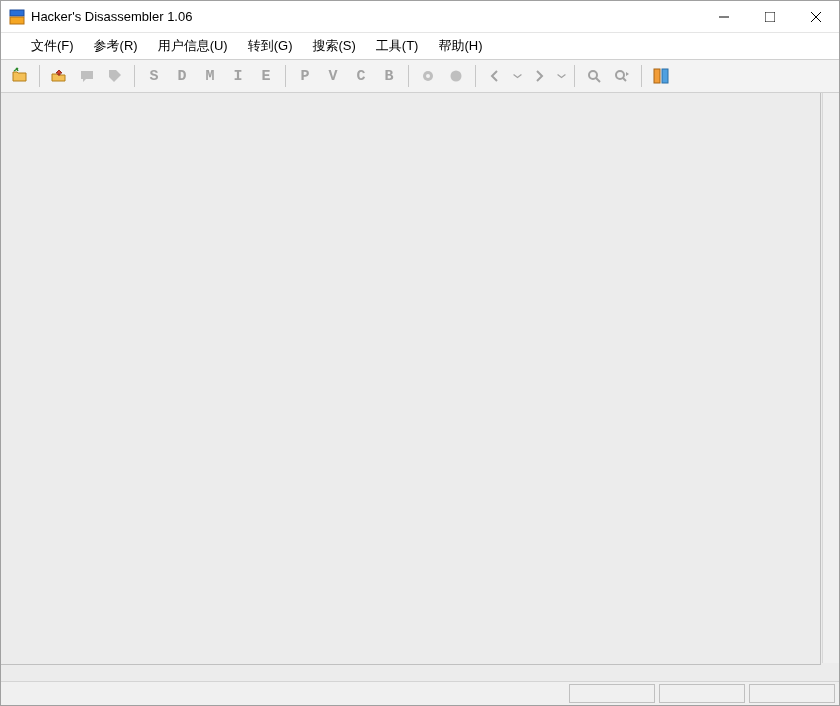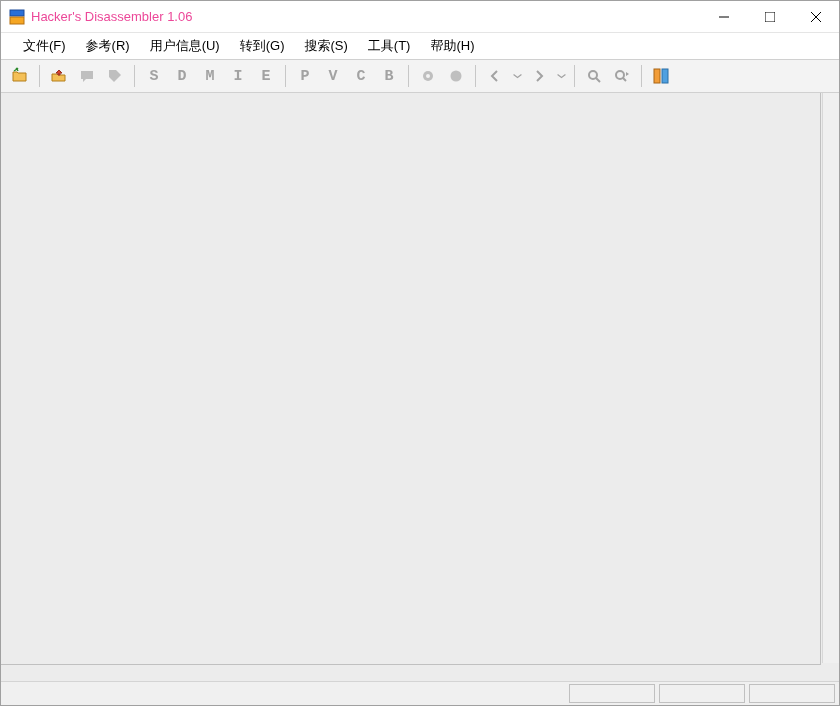--- a/index.html
+++ b/index.html
@@ -31,21 +31,21 @@
     width: 16px;
     height: 16px;
     margin-right: 6px;
     display: flex;
     align-items: center;
     justify-content: center;
   }
   .titlebar .title {
     flex: 1 1 auto;
     font-size: 13px;
-    color: #ec4899;
+    color: #000000;
   }
   .titlebar .win-controls {
     display: flex;
     height: 100%;
   }
   .win-btn {
     width: 46px;
     height: 100%;
     display: flex;
     align-items: center;
@@ -53,21 +53,21 @@
     color: #000;
     background: transparent;
   }
   .win-btn svg { display: block; }
 
   
   .menubar {
     height: 26px;
     display: flex;
     align-items: center;
-    padding: 0 14px;
+    padding: 0 22px;
     gap: 4px;
     background: #fff;
     font-size: 13px;
   }
   .menu-item {
     padding: 2px 8px;
     cursor: default;
     color: #000;
   }
 

